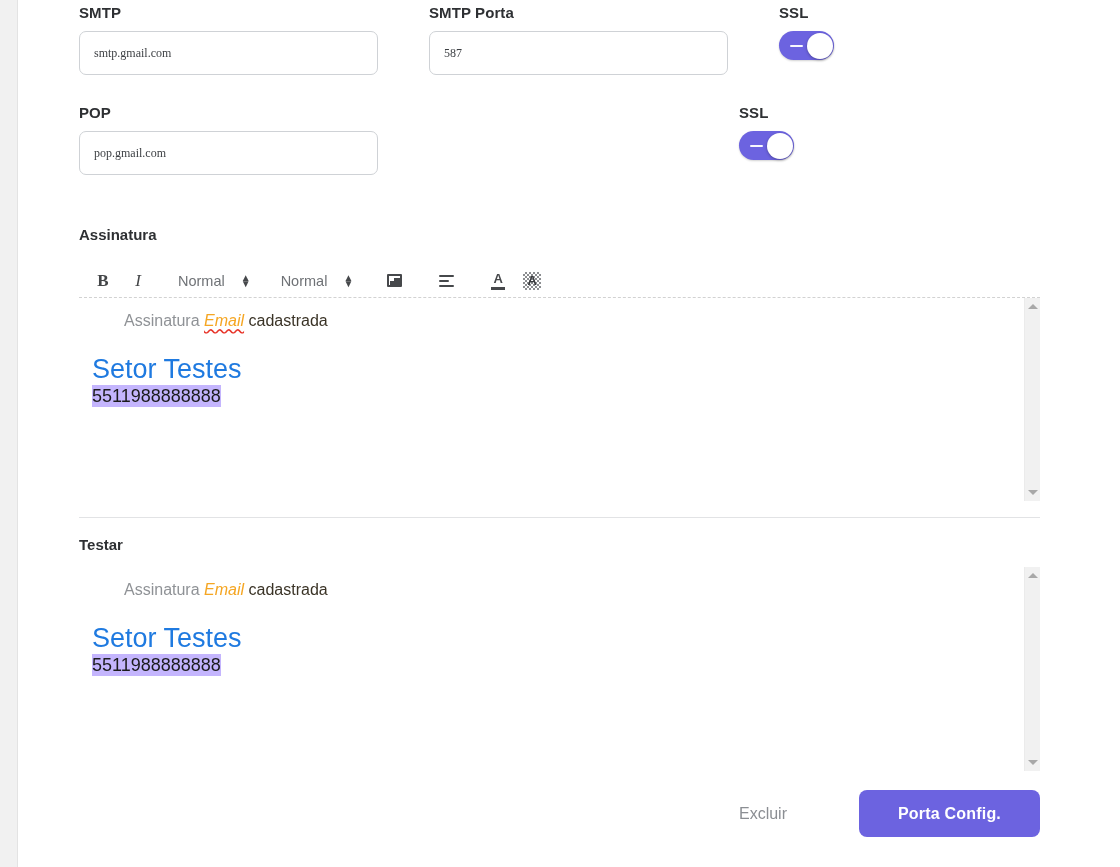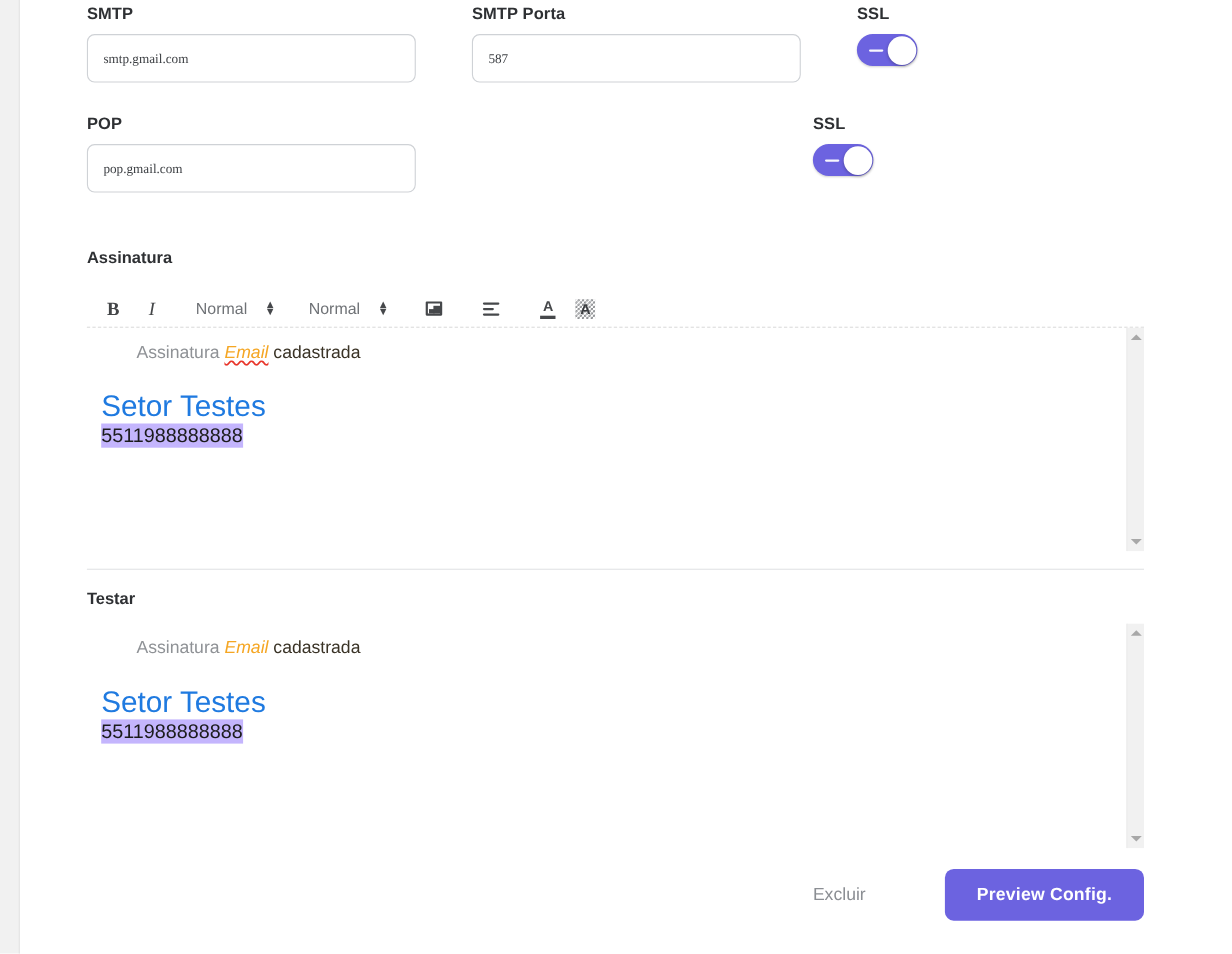--- a/index.html
+++ b/index.html
@@ -421,17 +421,17 @@
         </div>
         <div class="vscroll">
           <span class="arrow up"></span>
           <span class="arrow down"></span>
         </div>
       </div>
     </div>
 
     <div class="footer" style="margin-top:19px;">
       <button class="btn-link">Excluir</button>
-      <button class="btn-primary">Preview Config.</button>
+      <button class="btn-primary">Porta Config.</button>
     </div>
 
   </div>
 </div>
 
 </body></html>

